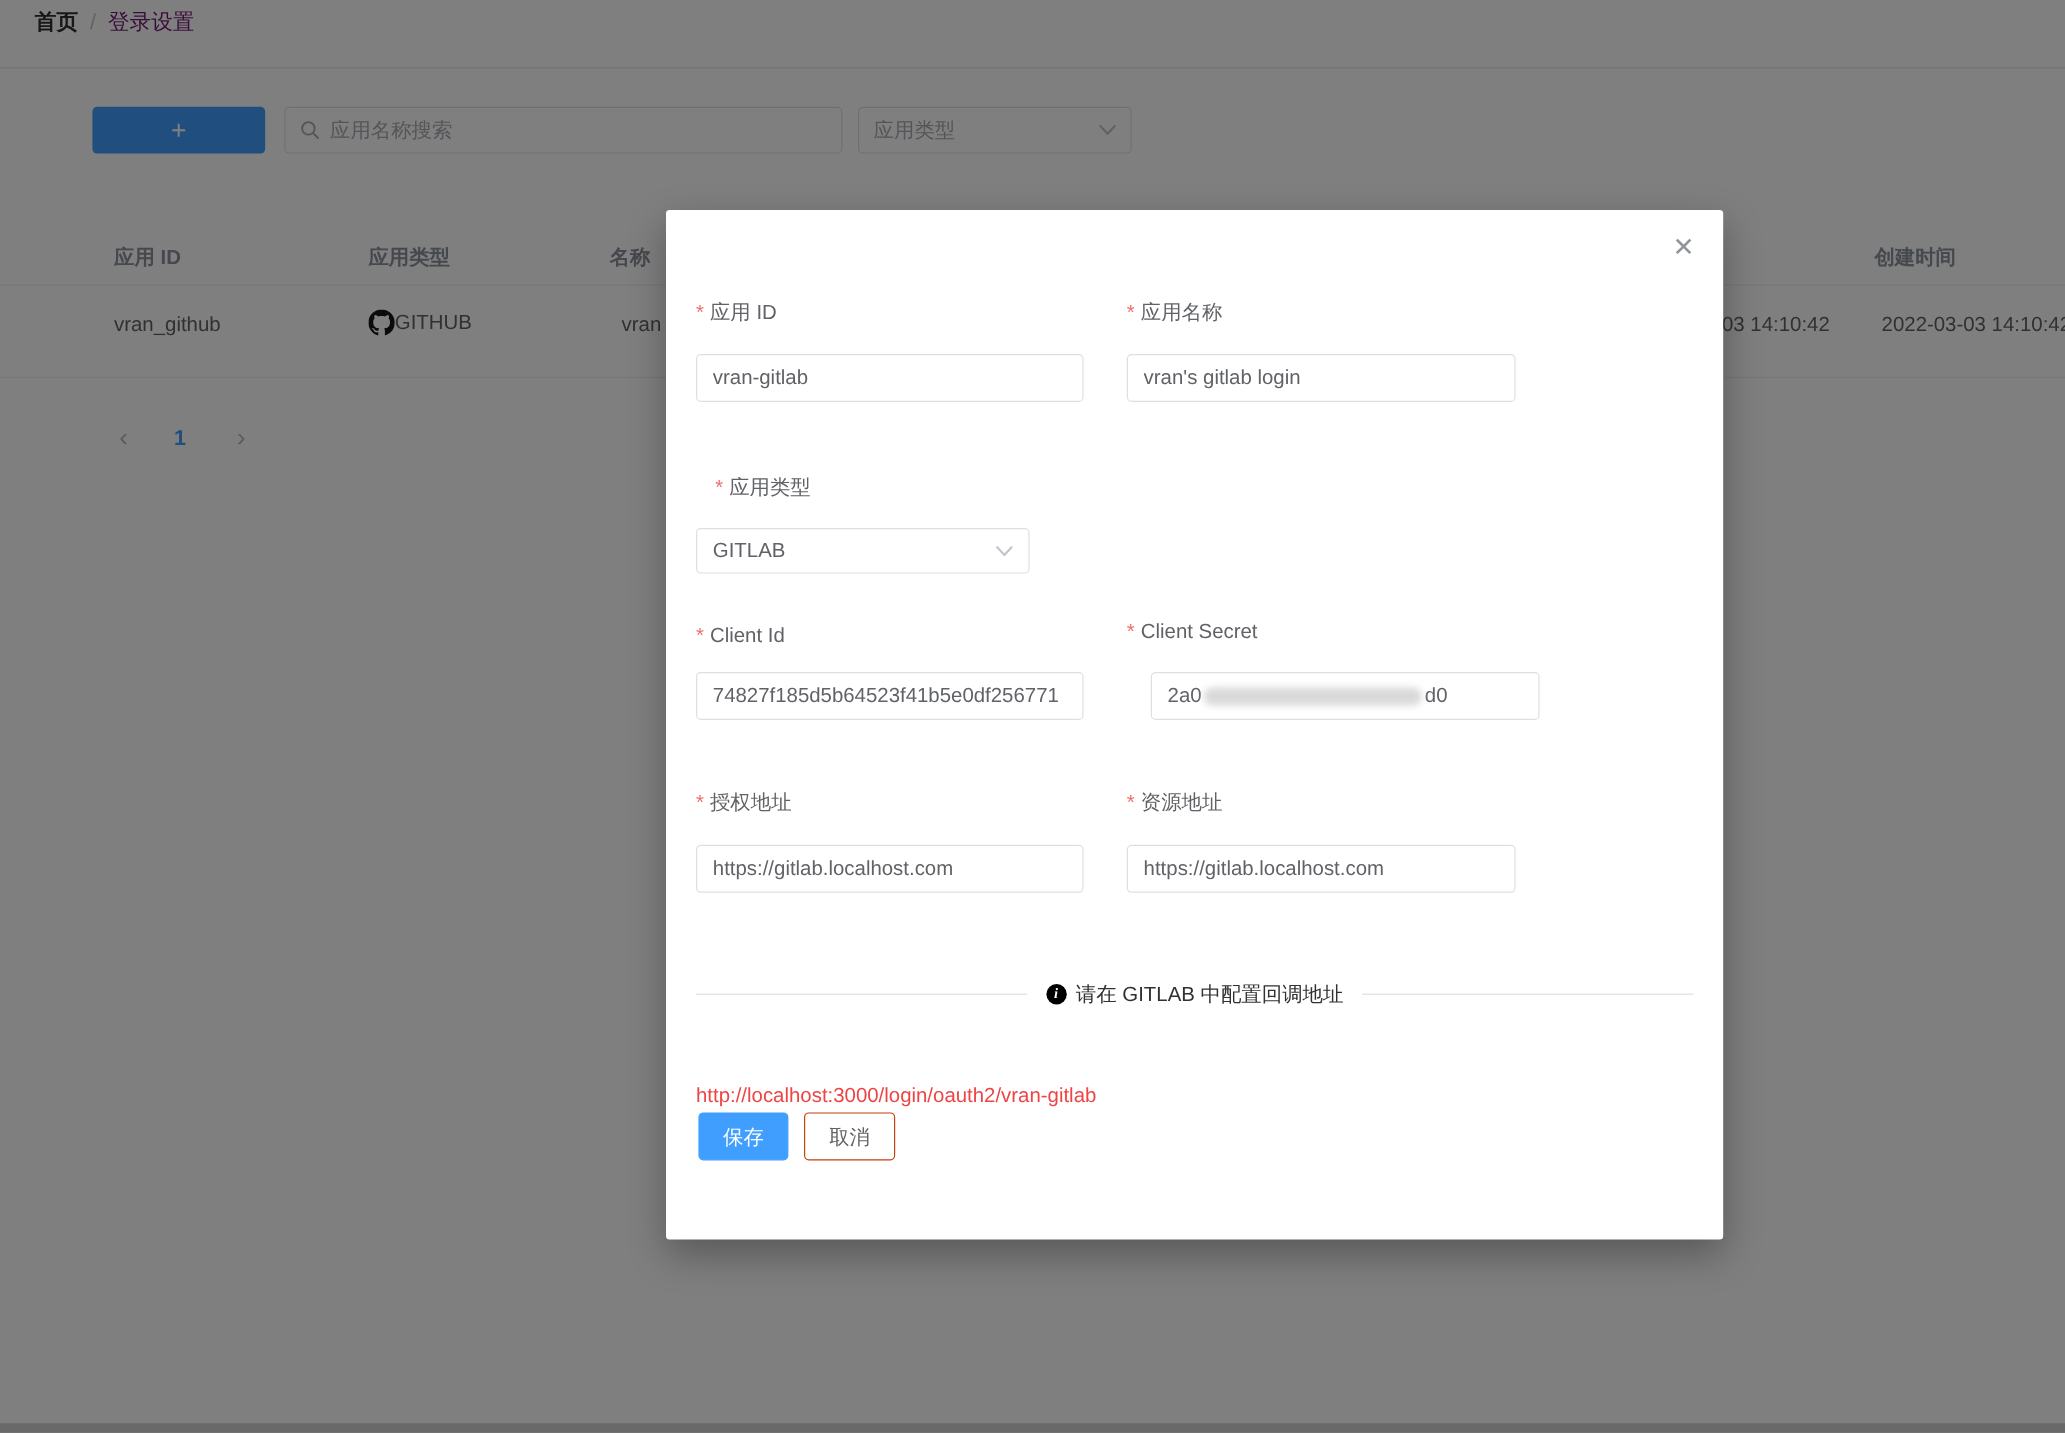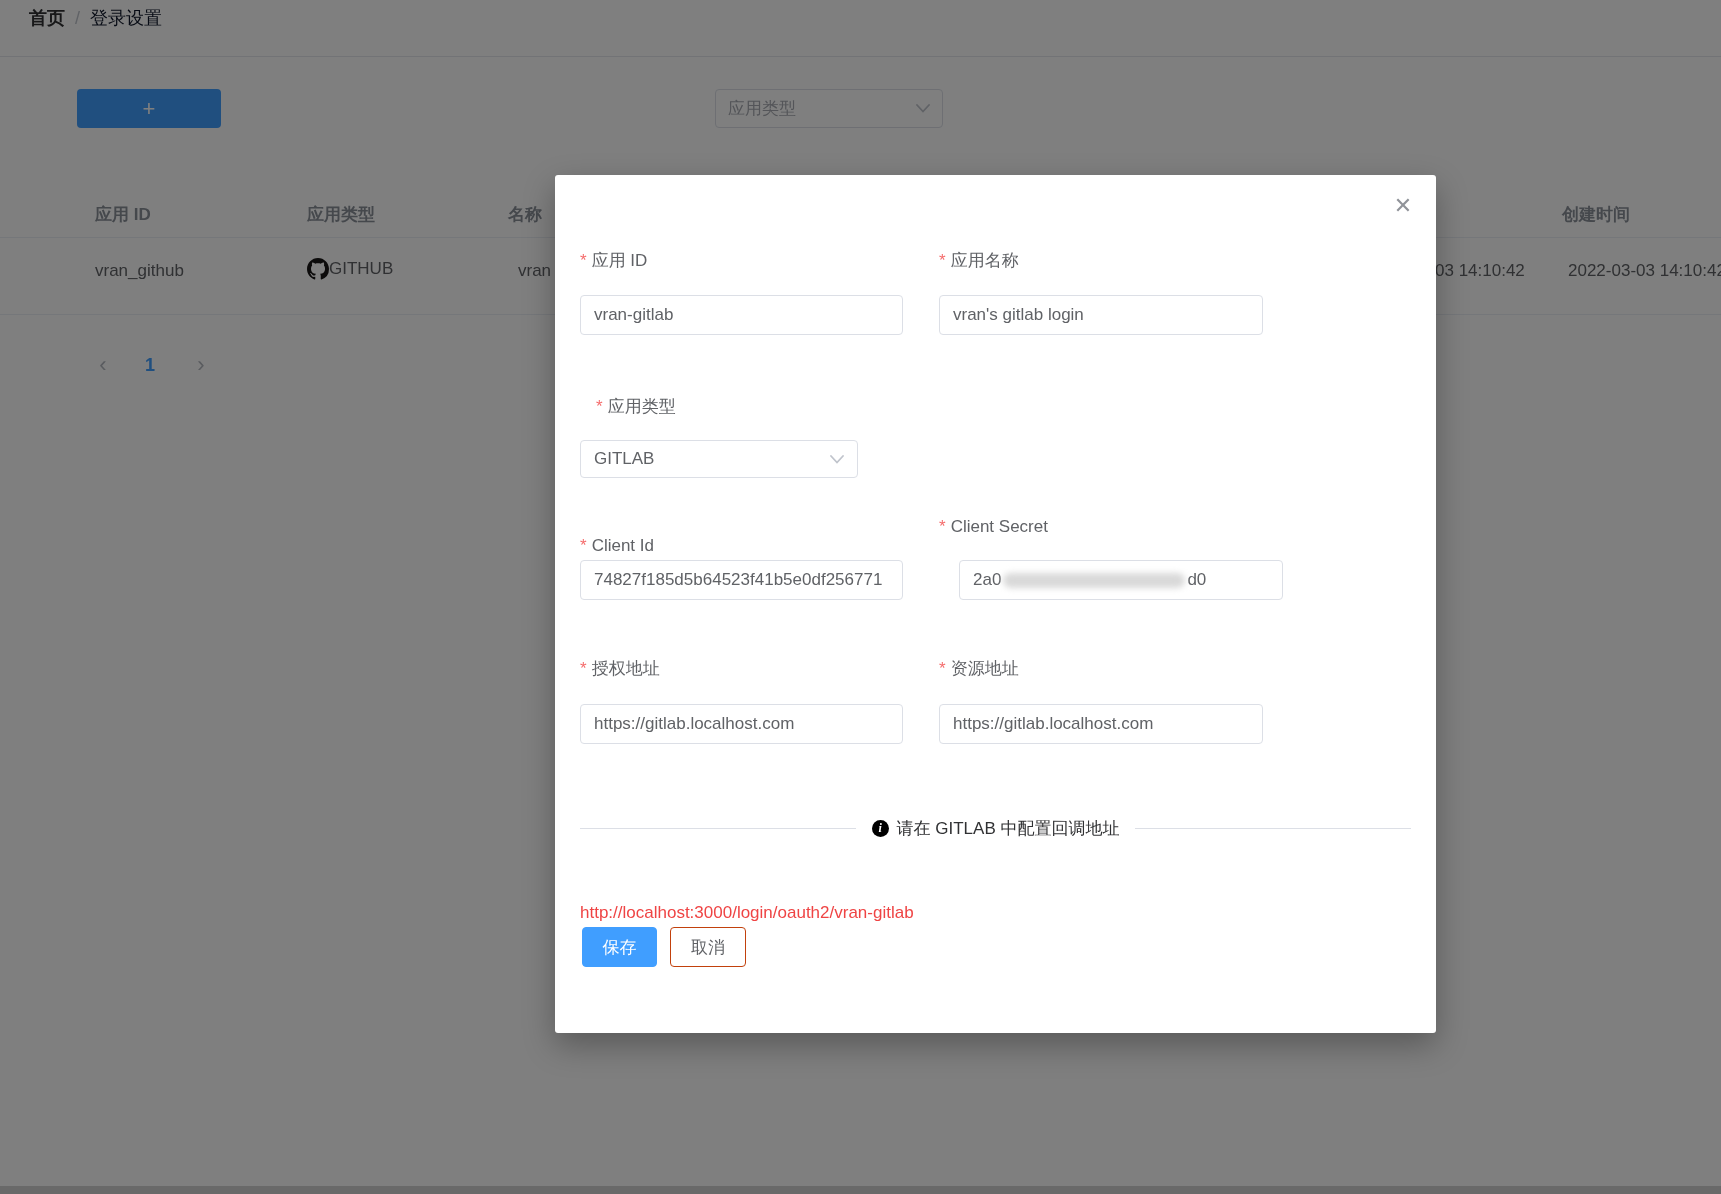--- a/index.html
+++ b/index.html
@@ -5,21 +5,21 @@
   * { margin:0; padding:0; box-sizing:border-box; }
   html,body { width:1721px; height:1194px; overflow:hidden; background:#fff;
     font-family:"Liberation Sans", sans-serif; color:#606266; }
   .abs { position:absolute; }
 
   
   .page { position:absolute; inset:0; background:#fff; }
   .breadcrumb { left:29px; top:6px; font-size:18px; display:flex; gap:10px; align-items:center; }
   .crumb-home { color:#303133; font-weight:bold; cursor:pointer; }
   .crumb-sep { color:#c0c4cc; }
-  .crumb-cur { color:#0f172a; }
+  .crumb-cur { color:#701a75; }
   .hr { left:0; right:0; height:1px; background:#e4e7ed; }
   .hr-light { background:#ebeef5; }
 
   .btn-add { left:77px; top:89px; width:144px; height:39px; background:#409EFF; border:none;
     border-radius:4px; color:#fff; font-size:22px; font-weight:300; cursor:pointer; line-height:37px; text-align:center;}
   .search-box { left:237px; top:89px; width:465px; height:39px; border:1px solid #dcdfe6; border-radius:4px;
     background:#fff; display:flex; align-items:center; padding:0 12px; gap:8px; }
   .search-box input { border:none; outline:none; flex:1; font-size:17px; color:#606266;
     font-family:"Liberation Sans", sans-serif; }
   .search-box input::placeholder { color:#a8abb2; }
@@ -88,20 +88,27 @@
     <span class="crumb-home">首页</span>
     <span class="crumb-sep">/</span>
     <span class="crumb-cur">登录设置</span>
   </div>
   <div class="abs hr" style="top:56px;"></div>
 
   <button class="abs btn-add">
     <span>+</span>
   </button>
 
+  <div class="abs search-box">
+    <svg class="abs-none" width="17" height="17" viewBox="0 0 17 17">
+      <circle cx="7" cy="7" r="5.2" fill="none" stroke="#a8abb2" stroke-width="1.6"></circle>
+      <line x1="11" y1="11" x2="15" y2="15" stroke="#a8abb2" stroke-width="1.6" stroke-linecap="round"></line>
+    </svg>
+    <input type="text" placeholder="应用名称搜索" style="">
+  </div>
 
   <div class="abs select-box">
     <span>应用类型</span>
     <svg class="chev" viewBox="0 0 14 9">
       <polyline points="1,1 7,7.5 13,1" fill="none" stroke="#c0c4cc" stroke-width="1.8" stroke-linecap="round"></polyline>
     </svg>
   </div>
 
   <div class="abs th" style="left:95px;">应用 ID</div>
   <div class="abs th" style="left:307px;">应用类型</div>
@@ -143,21 +150,21 @@
   <div class="f-label col1" style="top:220px;margin-left:16px;">
     <span class="req">*</span><span>应用类型</span>
   </div>
   <div class="f-select" style="top:265px;">
     <span>GITLAB</span>
     <svg class="chev" viewBox="0 0 14 9">
       <polyline points="1,1 7,7.5 13,1" fill="none" stroke="#c0c4cc" stroke-width="1.8" stroke-linecap="round"></polyline>
     </svg>
   </div>
 
-  <div class="f-label col1" style="top:361px;">
+  <div class="f-label col1" style="top:345px;">
     <span class="req">*</span><span>Client Id</span>
   </div>
   <div class="f-label col2" style="top:342px;">
     <span class="req">*</span><span>Client Secret</span>
   </div>
   <input class="f-input col1" style="top: 385px;" readonly="" value="74827f185d5b64523f41b5e0df256771">
   <div class="secret-box" style="top:385px;">
     <span>2a0</span>
     <span class="secret-blur"></span>
     <span>d0</span>

